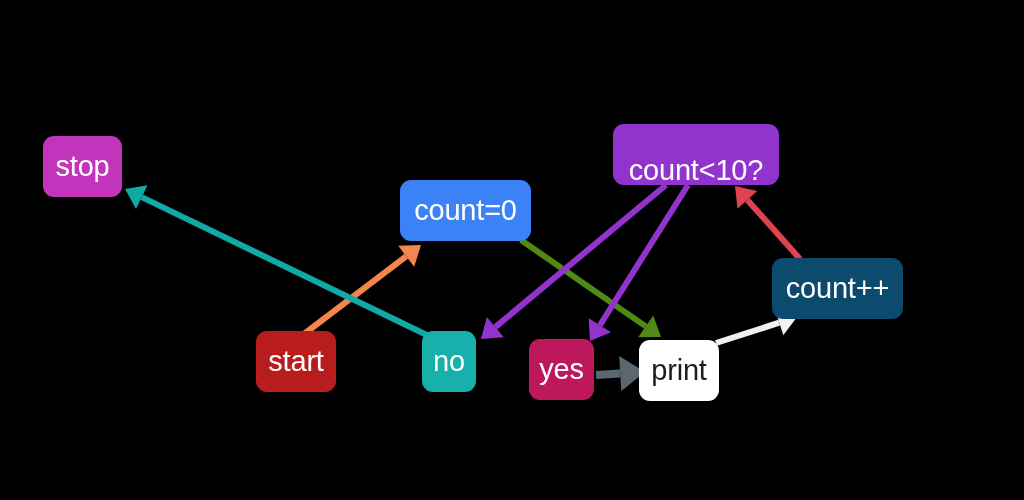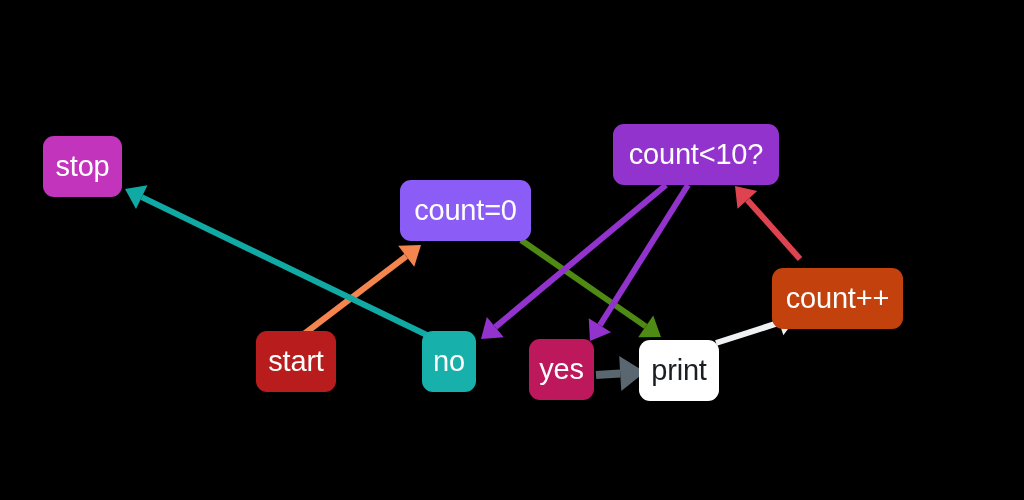--- a/index.html
+++ b/index.html
@@ -73,27 +73,27 @@
       </g>
       <g>
         <line x1="800" y1="259" x2="747.3689741642407" y2="199.89130944599341" stroke="#e04350" stroke-width="6" stroke-linecap="butt"></line>
         <polygon points="735,186 757.2273228033329,191.11332778104838 737.5106255251486,208.66929111093845" fill="#e04350"></polygon>
       </g>
     </svg>
   <div id="node-layer">
       <div class="node" style="left: 43px; top: 136px; width: 79px; height: 61px; background: rgb(195, 52, 189); color: rgb(255, 255, 255);">
         <span>stop</span>
       </div>
-      <div class="node" style="left: 400px; top: 180px; width: 131px; height: 61px; background: #8b5cf6; color: rgb(255, 255, 255);">
+      <div class="node" style="left: 400px; top: 180px; width: 131px; height: 61px; background: #3b82f6; color: rgb(255, 255, 255);">
         <span>count=0</span>
       </div>
-      <div class="node" style="left: 613px; top: 124px; width: 166px; height: 61px; background: rgb(147, 51, 206); color: rgb(255, 255, 255);">
+      <div class="node" style="left: 613px; top: 124px; width: 166px; height: 61px; background: rgb(147, 51, 206); color: rgb(255, 255, 255); align-items: flex-end;">
         <span>count&lt;10?</span>
       </div>
-      <div class="node" style="left: 772px; top: 268px; width: 131px; height: 61px; background: #c2410c; color: rgb(255, 255, 255);">
+      <div class="node" style="left: 772px; top: 258px; width: 131px; height: 61px; background: #0c4a6e; color: rgb(255, 255, 255);">
         <span>count++</span>
       </div>
       <div class="node" style="left: 256px; top: 331px; width: 80px; height: 61px; background: #b91c1c; color: rgb(255, 255, 255);">
         <span>start</span>
       </div>
       <div class="node" style="left: 422px; top: 331px; width: 54px; height: 61px; background: rgb(24, 176, 170); color: rgb(255, 255, 255);">
         <span>no</span>
       </div>
       <div class="node" style="left: 529px; top: 339px; width: 65px; height: 61px; background: #be185d; color: rgb(255, 255, 255);">
         <span>yes</span>

